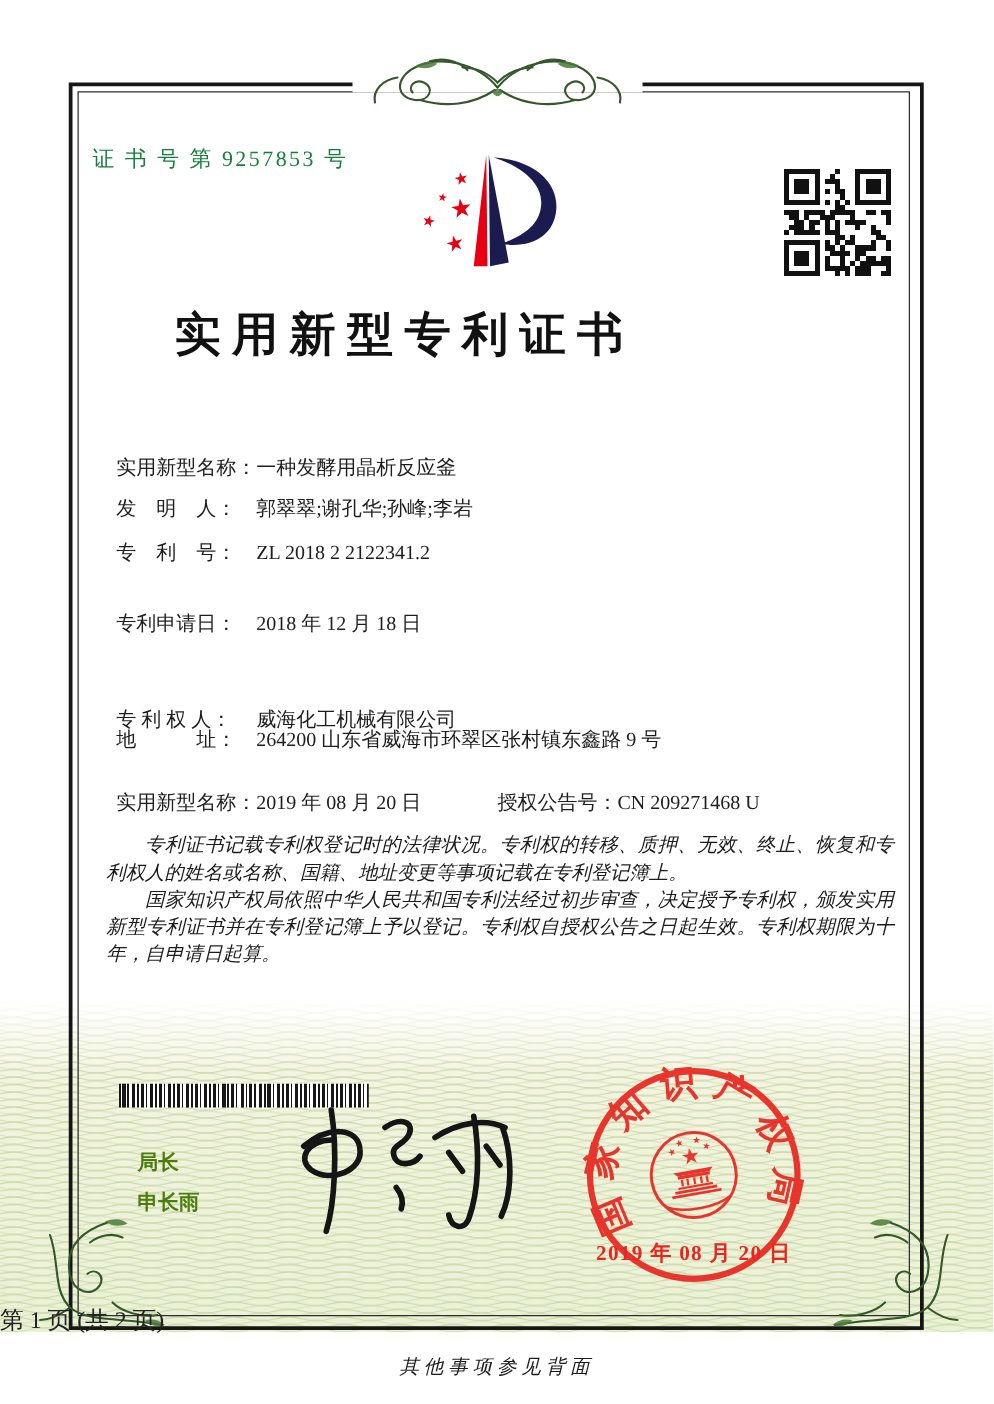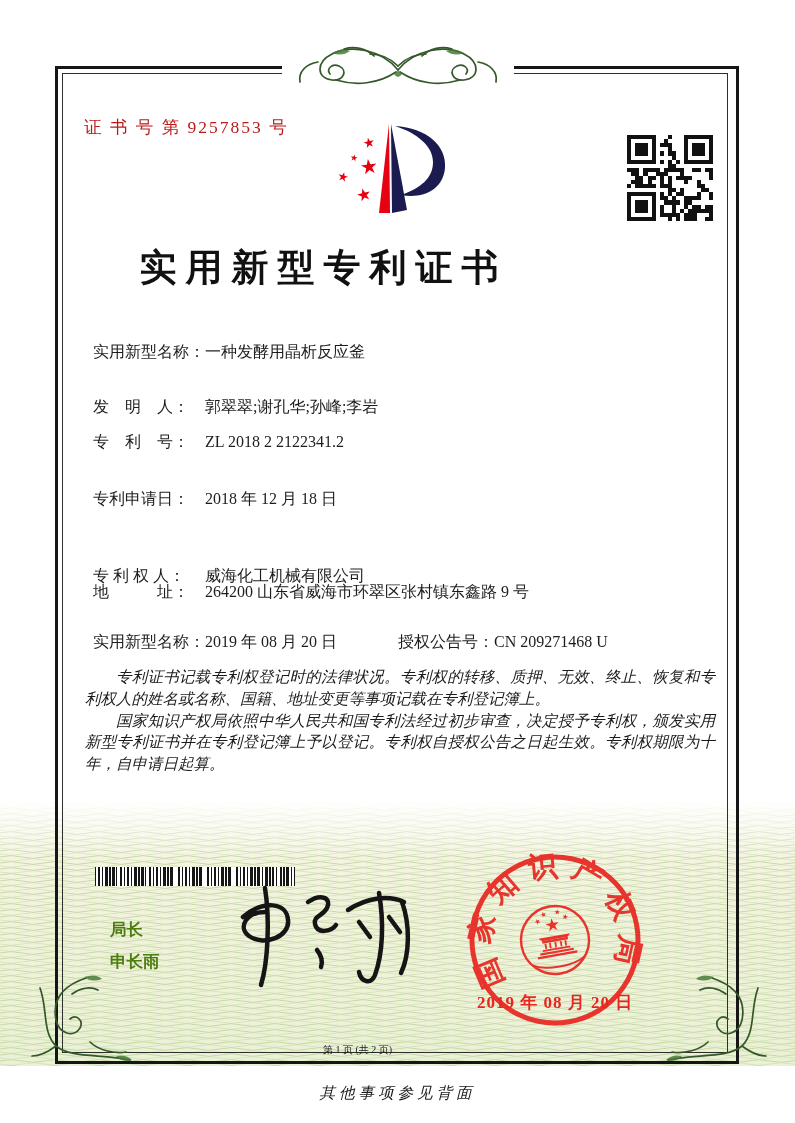--- a/index.html
+++ b/index.html
@@ -11,21 +11,21 @@
         -webkit-mask-image:linear-gradient(to bottom,transparent,#000 58px);
         mask-image:linear-gradient(to bottom,transparent,#000 58px);}
   .band svg{display:block;}
 
   
   .frame-outer{position:absolute;left:55px;top:66px;width:678px;height:992px;
                border:3px solid #161616;}
   .frame-inner{position:absolute;left:62px;top:73px;width:664px;height:978px;
                border:1px solid #2e2e2e;}
 
-  .cert-no{position:absolute;left:84px;top:115px;font-size:17.5px;letter-spacing:2px;color:#b91c1c;}
+  .cert-no{position:absolute;left:74px;top:115px;font-size:17.5px;letter-spacing:2px;color:#15803d;}
 
   .logo{position:absolute;left:323px;top:116px;}
   .qr{position:absolute;left:623px;top:131px;}
 
   .title{position:absolute;left:0;top:243px;width:647px;text-align:center;
          font-size:37px;font-weight:bold;letter-spacing:9px;color:#111;}
 
   .field{position:absolute;left:93px;font-size:16px;white-space:nowrap;color:#1d1d1d;}
   .field .lbl{display:inline-block;width:112px;}
   .field2{position:absolute;left:398px;font-size:16px;white-space:nowrap;color:#1d1d1d;}
@@ -40,21 +40,21 @@
 
   .signer{position:absolute;left:110px;font-family:"Liberation Sans","DejaVu Sans",sans-serif;
           font-weight:700;font-size:16.5px;color:#4d7c0f;}
   .signer-title{top:919px;} .signer-name{top:951px;}
   .signature{position:absolute;left:213px;top:872px;}
 
   .seal{position:absolute;left:460px;top:845px;}
   .seal-date{position:absolute;left:455px;top:991px;width:200px;text-align:center;
              font-size:17px;font-weight:bold;color:#e8251f;letter-spacing:1px;}
 
-  .page-info{position:absolute;left:0;top:1043px;width:715px;text-align:center;font-size:10px;color:#222;}
+  .page-info{position:absolute;left:0;top:1043px;width:715px;font-size:19px;color:#222;}
   .back-note{position:absolute;left:0;top:1083px;width:795px;text-align:center;
              font-size:15.5px;font-style:italic;letter-spacing:4px;color:#1b1b1b;}
 
   .flourish{position:absolute;}
   .fl-top{left:278px;top:40px;}
   .fl-bl{left:26px;top:972px;}
   .fl-br{left:660px;top:972px;}
 </style>
 </head>
 <body>
@@ -377,21 +377,21 @@
         <rect x="14" y="20" width="1" height="1"></rect>
         <rect x="15" y="20" width="1" height="1"></rect>
         <rect x="16" y="20" width="1" height="1"></rect>
         <rect x="19" y="20" width="1" height="1"></rect>
         <rect x="20" y="20" width="1" height="1"></rect>
       </g>
   </svg>
 
   <div class="title">实用新型专利证书</div>
 
-  <div class="field" style="top:342px">
+  <div class="field" style="top:364px">
     <span class="lbl">实用新型名称：</span><span>一种发酵用晶析反应釜</span>
   </div>
   <div class="field" style="top:397px">
     <span class="lbl">发　明　人：</span><span>郭翠翠;谢孔华;孙峰;李岩</span>
   </div>
   <div class="field" style="top:432px">
     <span class="lbl">专　利　号：</span><span>ZL 2018 2 2122341.2</span>
   </div>
   <div class="field" style="top:489px">
     <span class="lbl">专利申请日：</span><span>2018 年 12 月 18 日</span>

